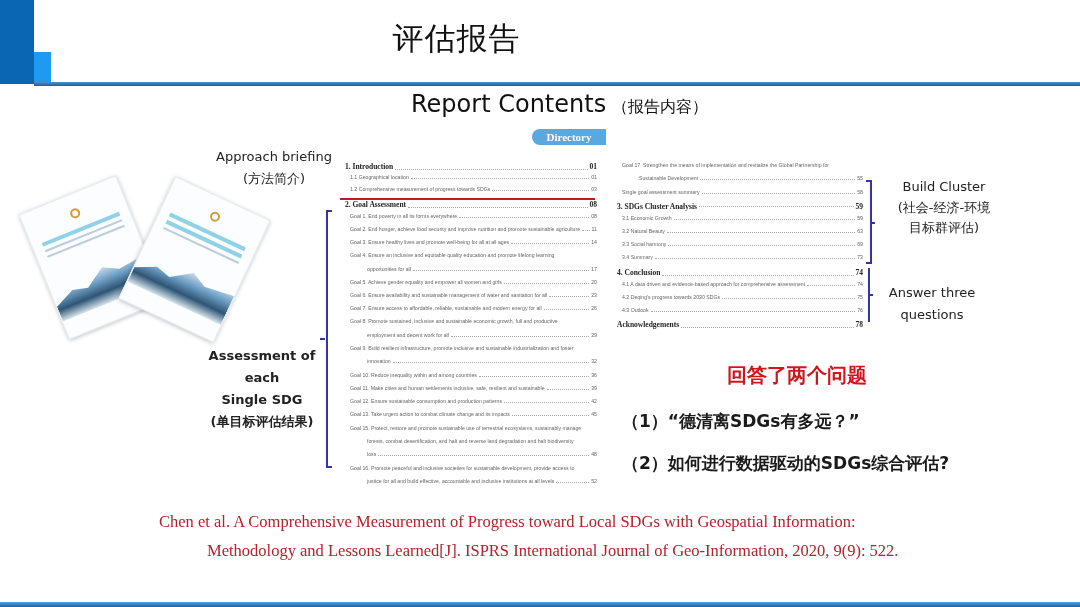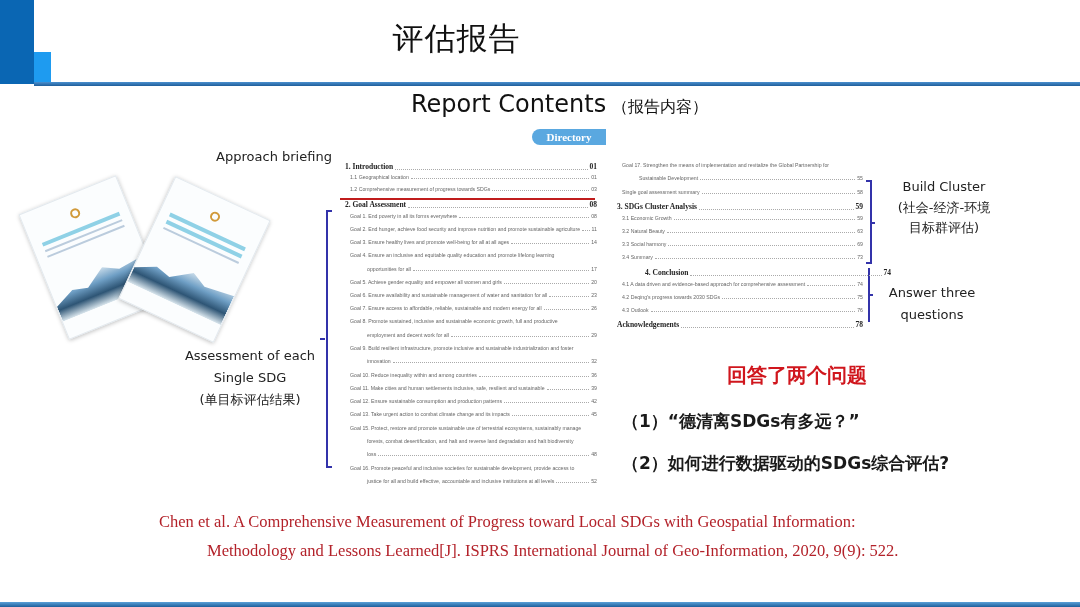--- a/index.html
+++ b/index.html
@@ -77,22 +77,23 @@
 <div class="book" style="left:142px; top:192px; transform: rotate(25deg);">
   <div class="logo"></div>
   <div class="band" style="top:34px;"></div>
   <div class="band" style="top:42px;"></div>
   <div class="band thin" style="top:50px;"></div>
   <div class="mountain"></div>
 </div>
 
 <div class="label" style="left:208px; top:146px; width:132px;">
   <div>Approach briefing</div>
-</div>
-<div class="label" style="left:184px; top:345px; width:132px;">
+  <div>(方法简介)</div>
+</div>
+<div class="label" style="left:196px; top:345px; width:132px;font-weight:bold;">
   <div>Assessment of each</div>
   <div>Single SDG</div>
   <div>(单目标评估结果)</div>
 </div>
 
 <div class="brace brace-left" style="left:326px; top:210px; width:6px; height:258px;"></div>
 <div class="brace-tick" style="left:320px; top:338px;"></div>
 
 <div class="brace brace-right" style="left:866px; top:180px; width:6px; height:84px;"></div>
 <div class="brace-tick" style="left:870px; top:222px;"></div>
@@ -224,21 +225,21 @@
     <div class="toc-row" style="left: 22px; width: 224px; top: 13px;">
       <span class="txt">Sustainable Development</span>
       <span class="dots"></span>
       <span class="pg">55</span>
     </div>
     <div class="toc-row" style="left: 5px; width: 241px; top: 27px;">
       <span class="txt">Single goal assessment summary</span>
       <span class="dots"></span>
       <span class="pg">58</span>
     </div>
-    <div class="toc-row head" style="left: 0px; width: 246px; top: 40px;">
+    <div class="toc-row head" style="left: 0px; width: 246px; top: 40px; align-items: center;">
       <span class="txt">3. SDGs Cluster Analysis</span>
       <span class="dots"></span>
       <span class="pg">59</span>
     </div>
     <div class="toc-row" style="left: 5px; width: 241px; top: 53px;">
       <span class="txt">3.1 Economic Growth</span>
       <span class="dots"></span>
       <span class="pg">59</span>
     </div>
     <div class="toc-row" style="left: 5px; width: 241px; top: 66px;">
@@ -249,21 +250,21 @@
     <div class="toc-row" style="left: 5px; width: 241px; top: 79px;">
       <span class="txt">3.3 Social harmony</span>
       <span class="dots"></span>
       <span class="pg">69</span>
     </div>
     <div class="toc-row" style="left: 5px; width: 241px; top: 92px;">
       <span class="txt">3.4 Summary</span>
       <span class="dots"></span>
       <span class="pg">73</span>
     </div>
-    <div class="toc-row head" style="left: 0px; width: 246px; top: 106px; margin-left: 28px;">
+    <div class="toc-row head" style="left: 0px; width: 246px; top: 106px;">
       <span class="txt">4. Conclusion</span>
       <span class="dots"></span>
       <span class="pg">74</span>
     </div>
     <div class="toc-row" style="left: 5px; width: 241px; top: 119px;">
       <span class="txt">4.1 A data driven and evidence-based approach for comprehensive assessment</span>
       <span class="dots"></span>
       <span class="pg">74</span>
     </div>
     <div class="toc-row" style="left: 5px; width: 241px; top: 132px;">

